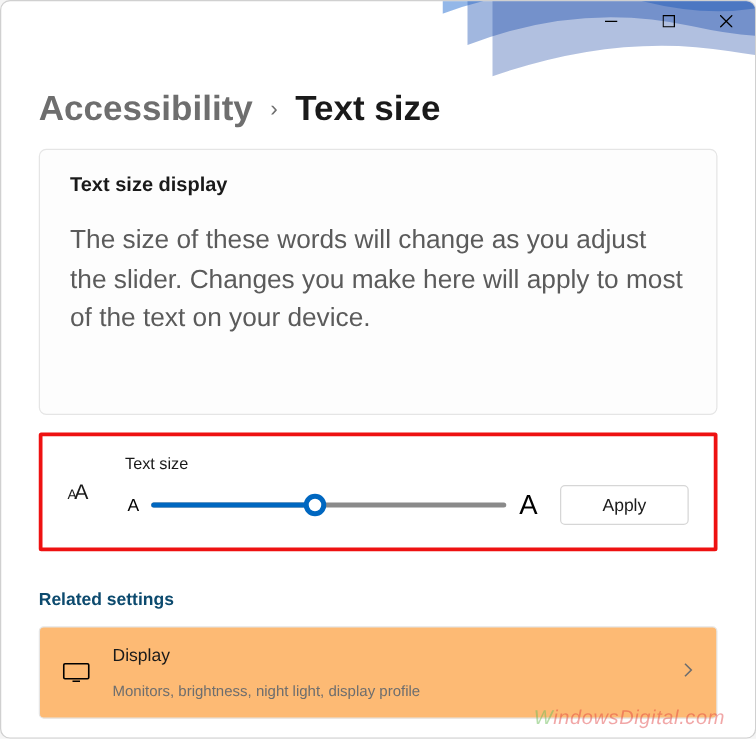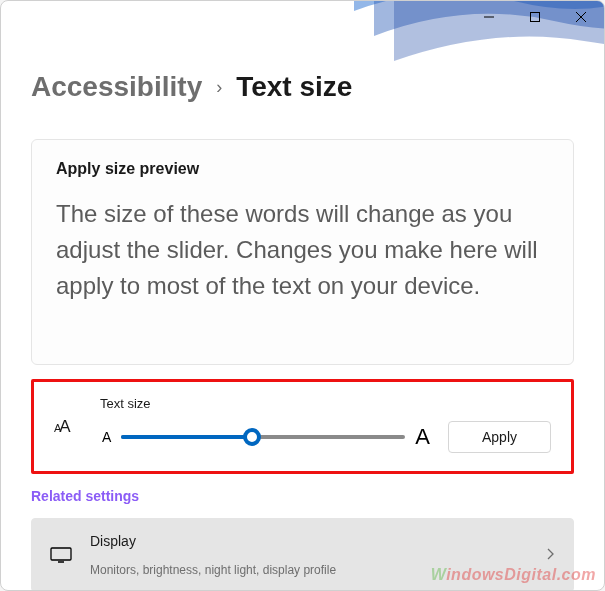--- a/index.html
+++ b/index.html
@@ -49,21 +49,21 @@
     .content {
       padding: 32px 30px 20px 30px;
       position: relative;
       z-index: 1;
     }
     .breadcrumb {
       display: flex;
       align-items: center;
       gap: 14px;
       margin-top: 38px;
-      margin-bottom: 36px;
+      margin-bottom: 16px;
     }
     .breadcrumb-parent {
       font-size: 28px;
       font-weight: 600;
       color: #6e6e6e;
       cursor: pointer;
     }
     .breadcrumb-sep {
       font-size: 18px;
       color: #6e6e6e;
@@ -79,21 +79,21 @@
       padding: 20px 24px 60px 24px;
       background: #fdfdfd;
     }
     .preview-title {
       font-size: 16px;
       font-weight: 600;
       color: #1a1a1a;
       margin-bottom: 18px;
     }
     .preview-text {
-      font-size: 24px;
+      font-size: 21px;
       line-height: 1.5;
       color: #5b5b5b;
     }
     .slider-section {
       margin-top: 14px;
       border: 3px solid #e11;
       border-radius: 2px;
       padding: 14px 20px 18px 20px;
     }
     .slider-label {
@@ -169,51 +169,51 @@
       padding: 7px 0;
       width: 103px;
       font-size: 14px;
       color: #1a1a1a;
       cursor: pointer;
       font-family: inherit;
     }
     .related-heading {
       font-size: 14px;
       font-weight: 600;
-      color: #8b5cf6;
-      margin-top: 14px;
+      color: #0c4a6e;
+      margin-top: 30px;
       margin-bottom: 14px;
     }
     .related-card {
       border: 1px solid #e5e5e5;
       border-radius: 4px;
       padding: 14px 18px;
       display: flex;
       align-items: center;
       gap: 18px;
       cursor: pointer;
-      background: #e5e5e5;
+      background: #fdba74;
     }
     .display-icon {
       width: 22px;
       height: 16px;
       display: flex;
       align-items: center;
       justify-content: center;
     }
     .related-text { flex: 1; }
     .related-title { font-size: 14px; color: #1a1a1a; }
     .related-sub { font-size: 12px; color: #6e6e6e; margin-top: 14px; }
     .chevron { color: #6e6e6e; }
     .watermark {
       position: absolute;
       bottom: 6px;
-      right: 8px;
+      right: 24px;
       font-size: 16px;
-      font-weight: 700;
+      font-weight: 400;
       font-style: italic;
       color: rgba(224, 60, 60, 0.45);
       letter-spacing: 0.5px;
       z-index: 5;
     }
     .watermark .w { color: rgba(110, 190, 90, 0.5); }
   </style>
 </head>
 <body>
 
@@ -248,21 +248,21 @@
 
   <div class="content">
 
     <div class="breadcrumb">
       <span class="breadcrumb-parent">Accessibility</span>
       <span class="breadcrumb-sep">›</span>
       <span class="breadcrumb-current">Text size</span>
     </div>
 
     <div class="preview-card">
-      <div class="preview-title">Apply size preview</div>
+      <div class="preview-title">Text size display</div>
       <div class="preview-text">The size of these words will change as you adjust the slider. Changes you make here will apply to most of the text on your device.</div>
     </div>
 
     <div class="slider-section">
       <div class="slider-label">Text size</div>
       <div class="slider-row">
         <span class="text-size-icon"><span class="small-a">A</span><span class="big-a">A</span></span>
         <div class="slider-group">
           <span class="slider-min">A</span>
           <div class="slider">

